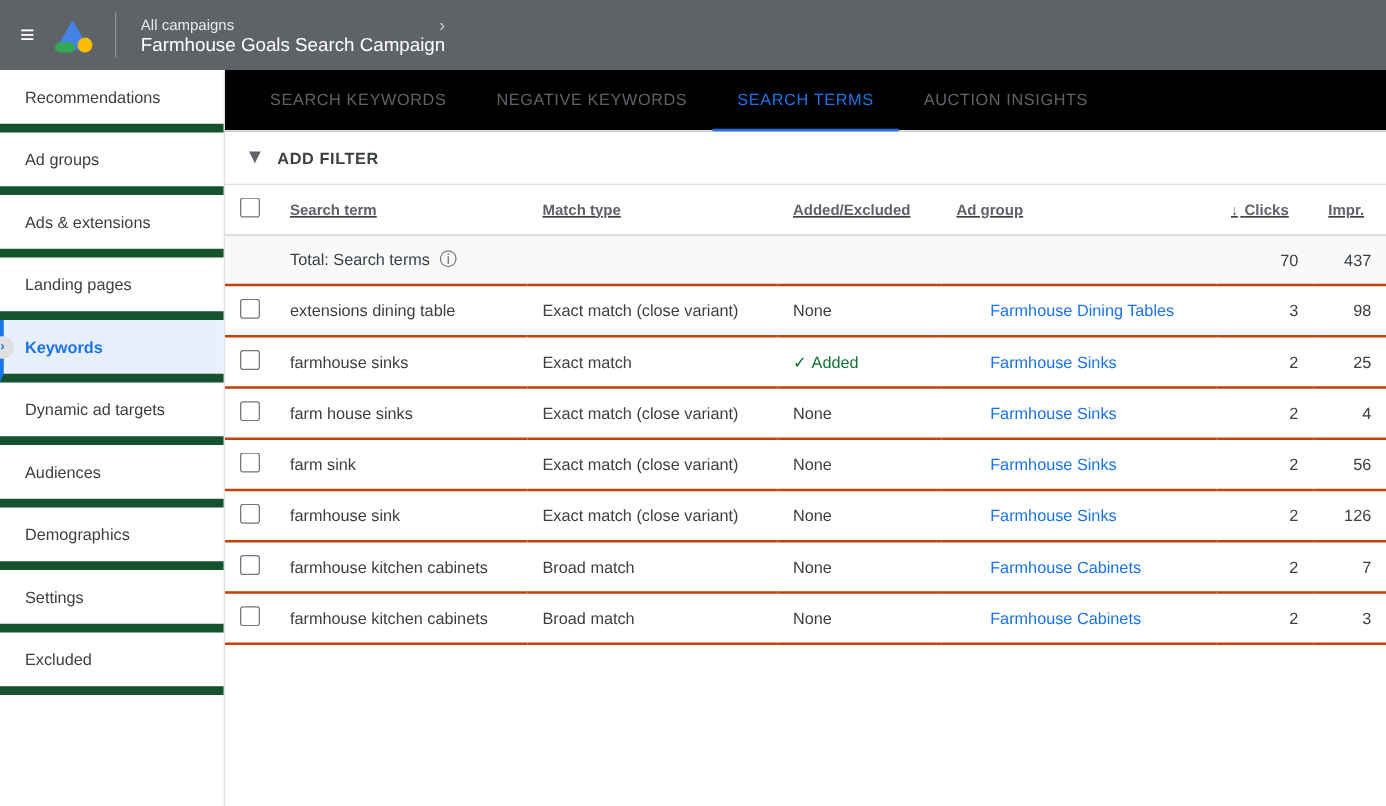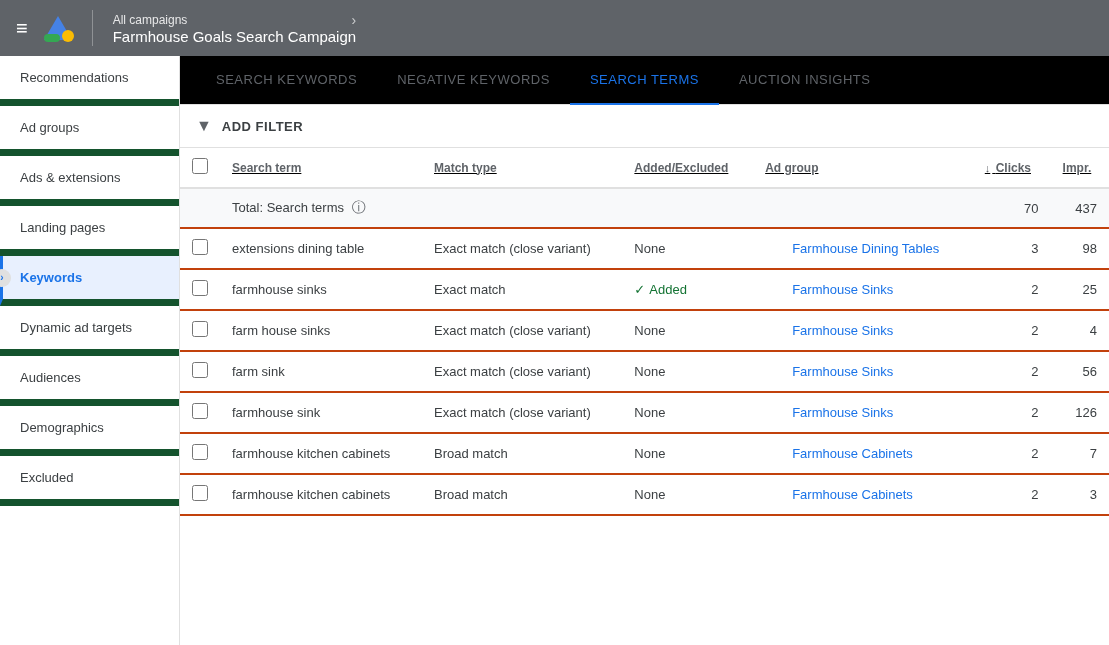--- a/index.html
+++ b/index.html
@@ -192,20 +192,23 @@
       <span>Keywords</span>
     </div>
     <div class="sidebar-item">
       <span>Dynamic ad targets</span>
     </div>
     <div class="sidebar-item">
       <span>Audiences</span>
     </div>
     <div class="sidebar-item">
       <span>Demographics</span>
+    </div>
+    <div class="sidebar-item">
+      <span>Settings</span>
     </div>
     <div class="sidebar-item">
       <span>Excluded</span>
     </div>
   </div>
 
   <div class="content">
 
     <div class="tabs">
       <div class="tab">Search Keywords</div>

